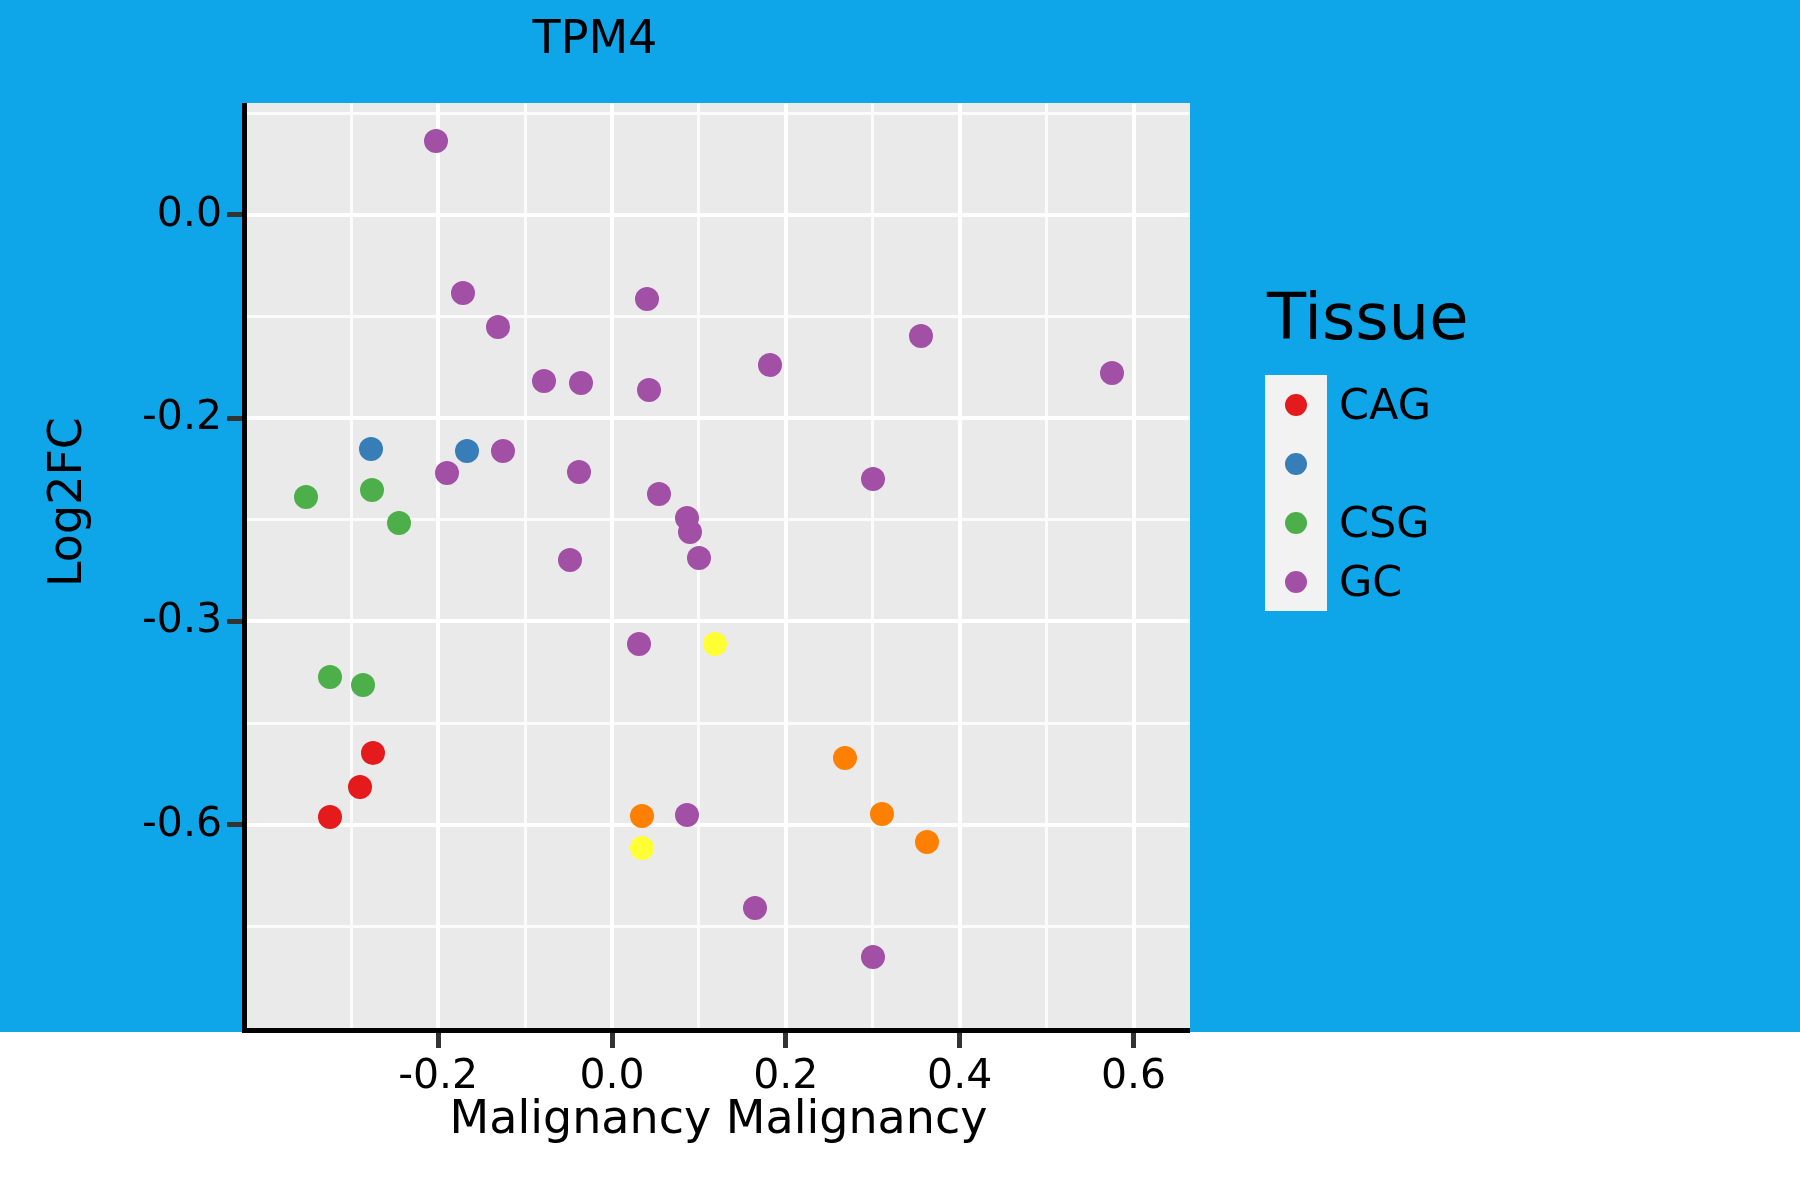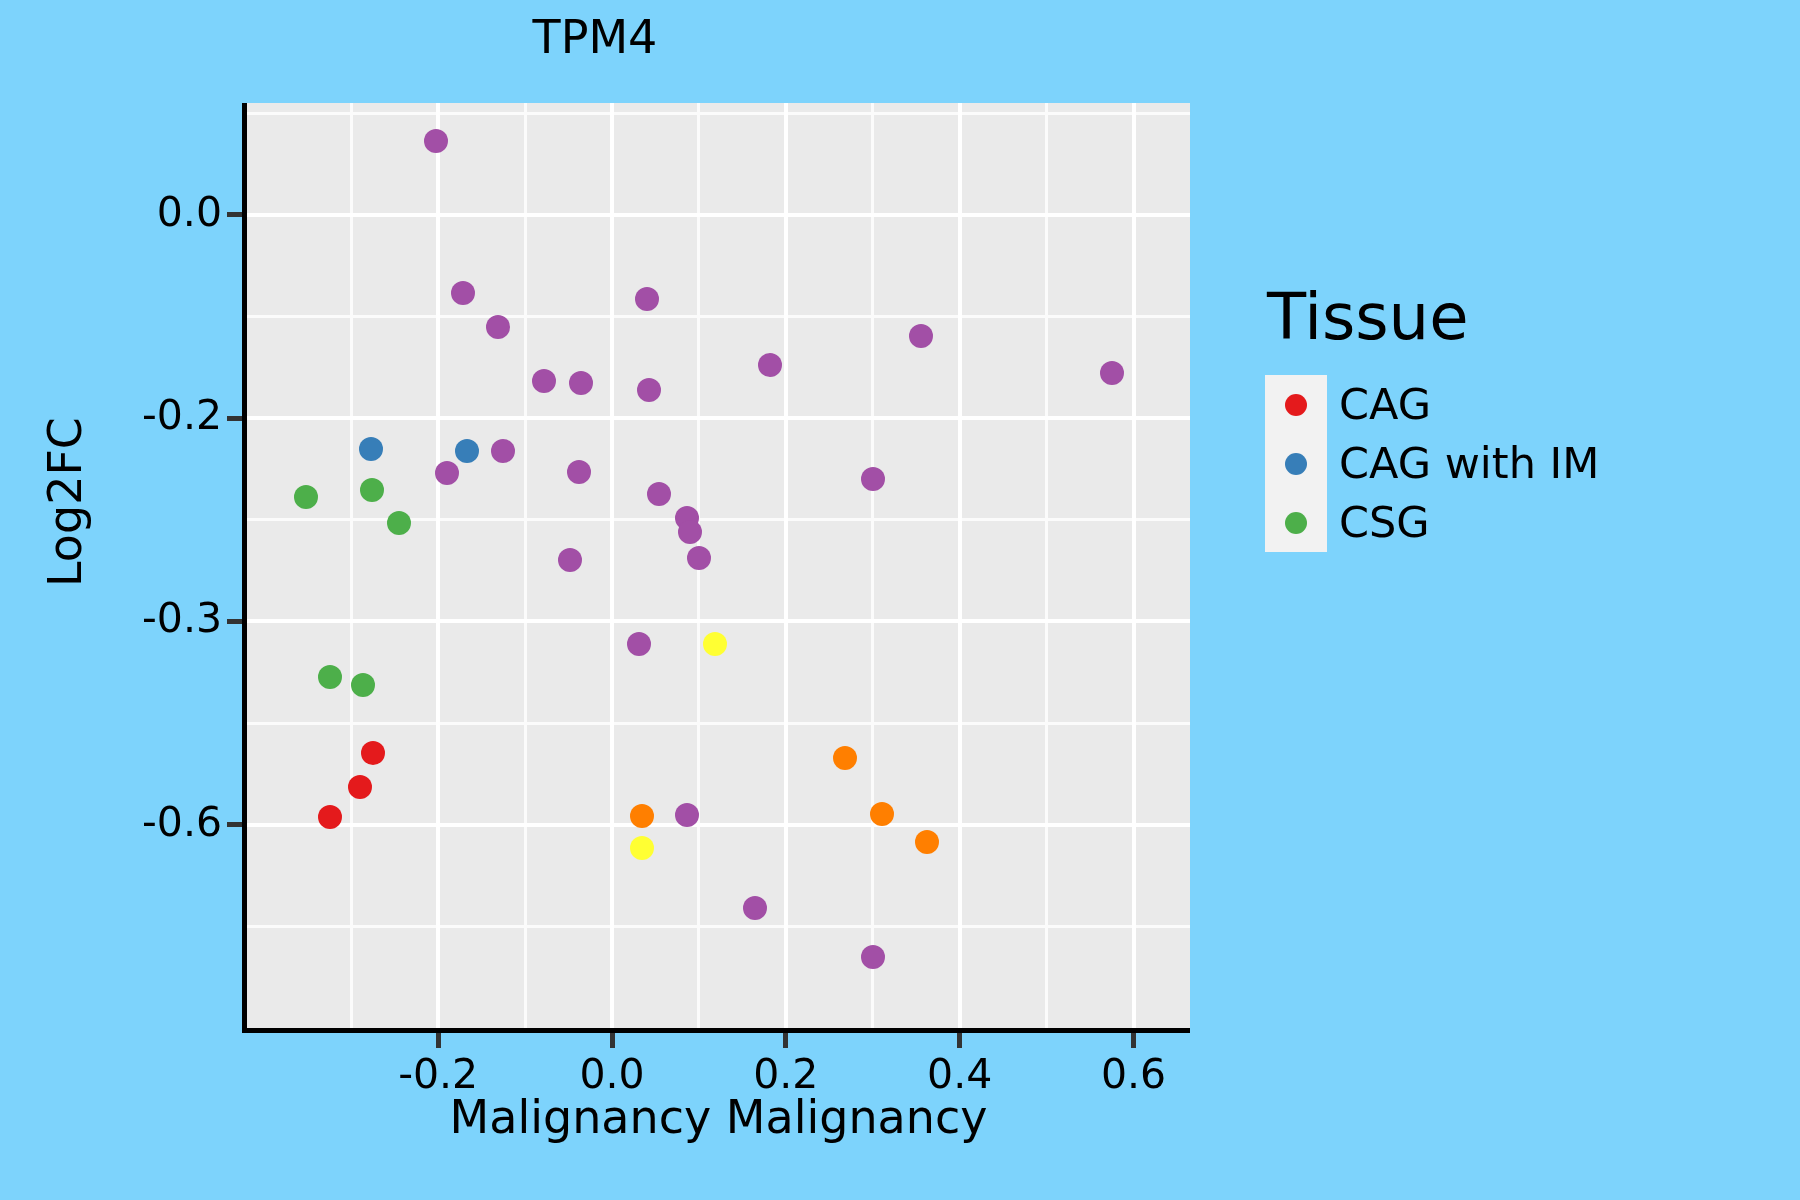--- a/index.html
+++ b/index.html
@@ -1,18 +1,18 @@
 <!DOCTYPE html>
 <html><head>
 <meta charset="utf-8">
 <title>TPM4 Scatter</title>
 <style>
   html,body{margin:0;padding:0;background:#ffffff;}
   body{width:1800px;height:1200px;font-family:"DejaVu Sans",sans-serif;overflow:hidden;}
-  #root{position:relative;width:1800px;height:1200px;background:#7dd3fc;}
+  #root{position:relative;width:1800px;height:1032px;background:#0ea5e9;}
 
   
   #chart-title{
     position:absolute; left:0; top:10px; width:1190px;
     text-align:center; font-size:46px; color:#000000; letter-spacing:0px;
     font-family:"DejaVu Sans",sans-serif;
   }
 
   
   #panel{
@@ -167,24 +167,29 @@
         <div class="legend-row">
           <div class="legend-swatch">
             <div class="legend-dot" style="background: rgb(228, 26, 28);"></div>
           </div>
           <div class="legend-label">CAG</div>
         </div>
         <div class="legend-row">
           <div class="legend-swatch">
             <div class="legend-dot" style="background: rgb(55, 126, 184);"></div>
           </div>
-          <div class="legend-label">CAG with IM</div>
         </div>
         <div class="legend-row">
           <div class="legend-swatch">
             <div class="legend-dot" style="background: rgb(77, 175, 74);"></div>
           </div>
           <div class="legend-label">CSG</div>
         </div>
+        <div class="legend-row">
+          <div class="legend-swatch">
+            <div class="legend-dot" style="background: rgb(162, 79, 166);"></div>
+          </div>
+          <div class="legend-label">GC</div>
+        </div>
       </div>
   </div>
 
 </div>
 
 </body></html>

